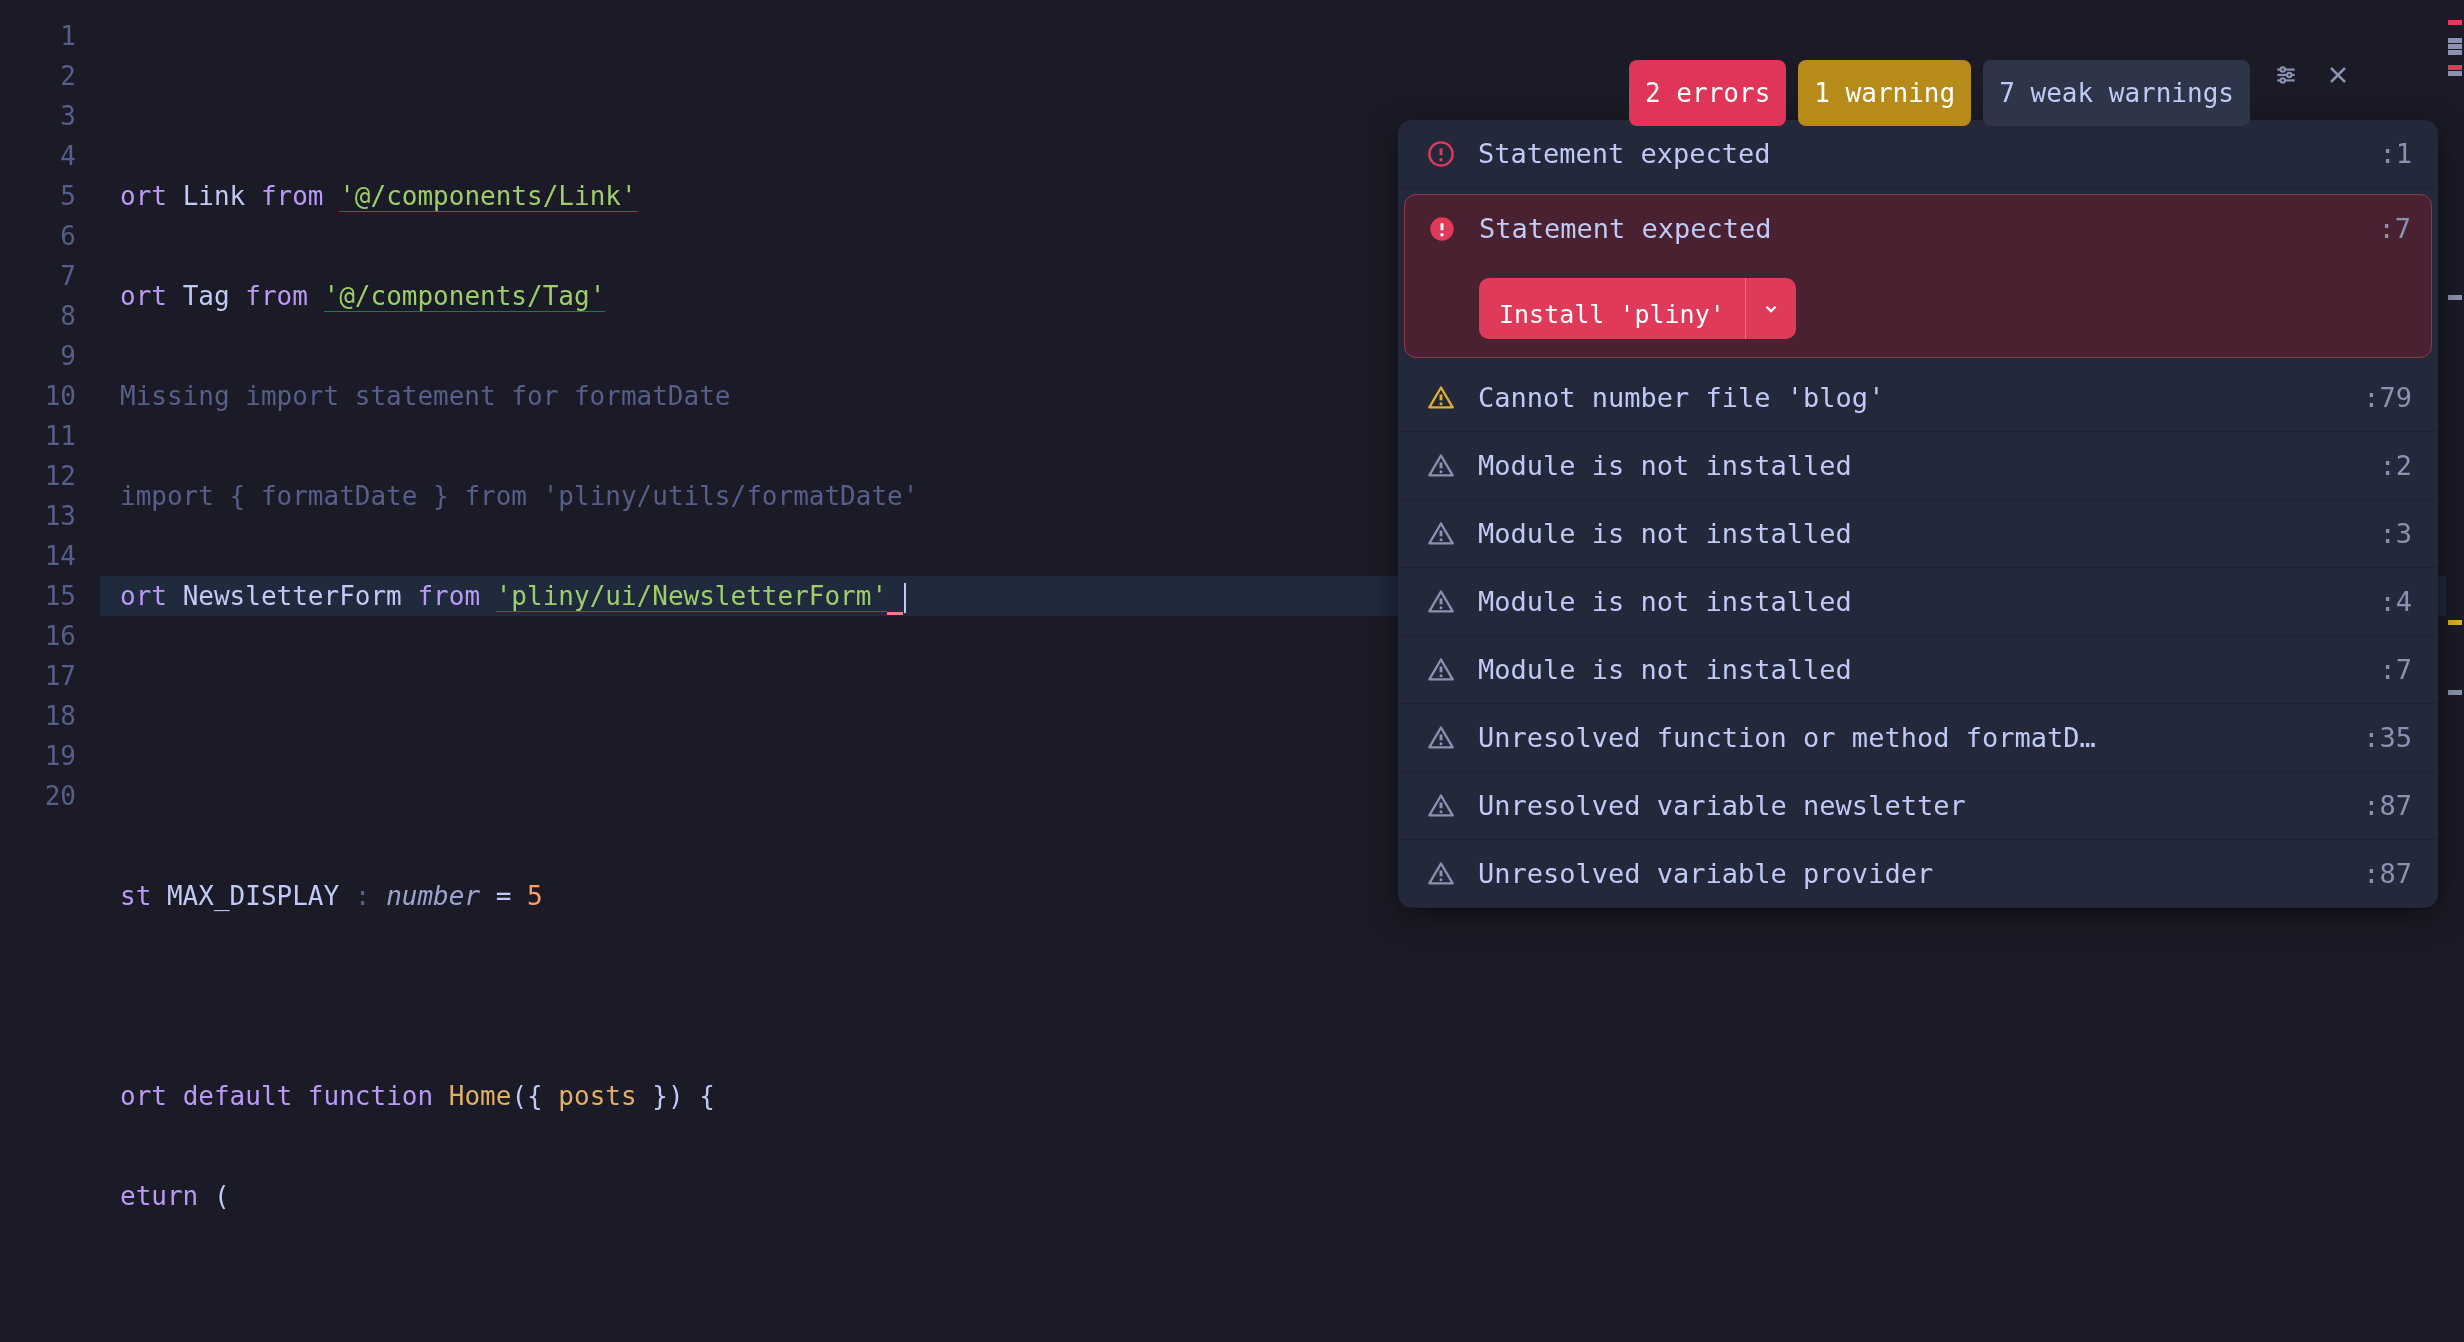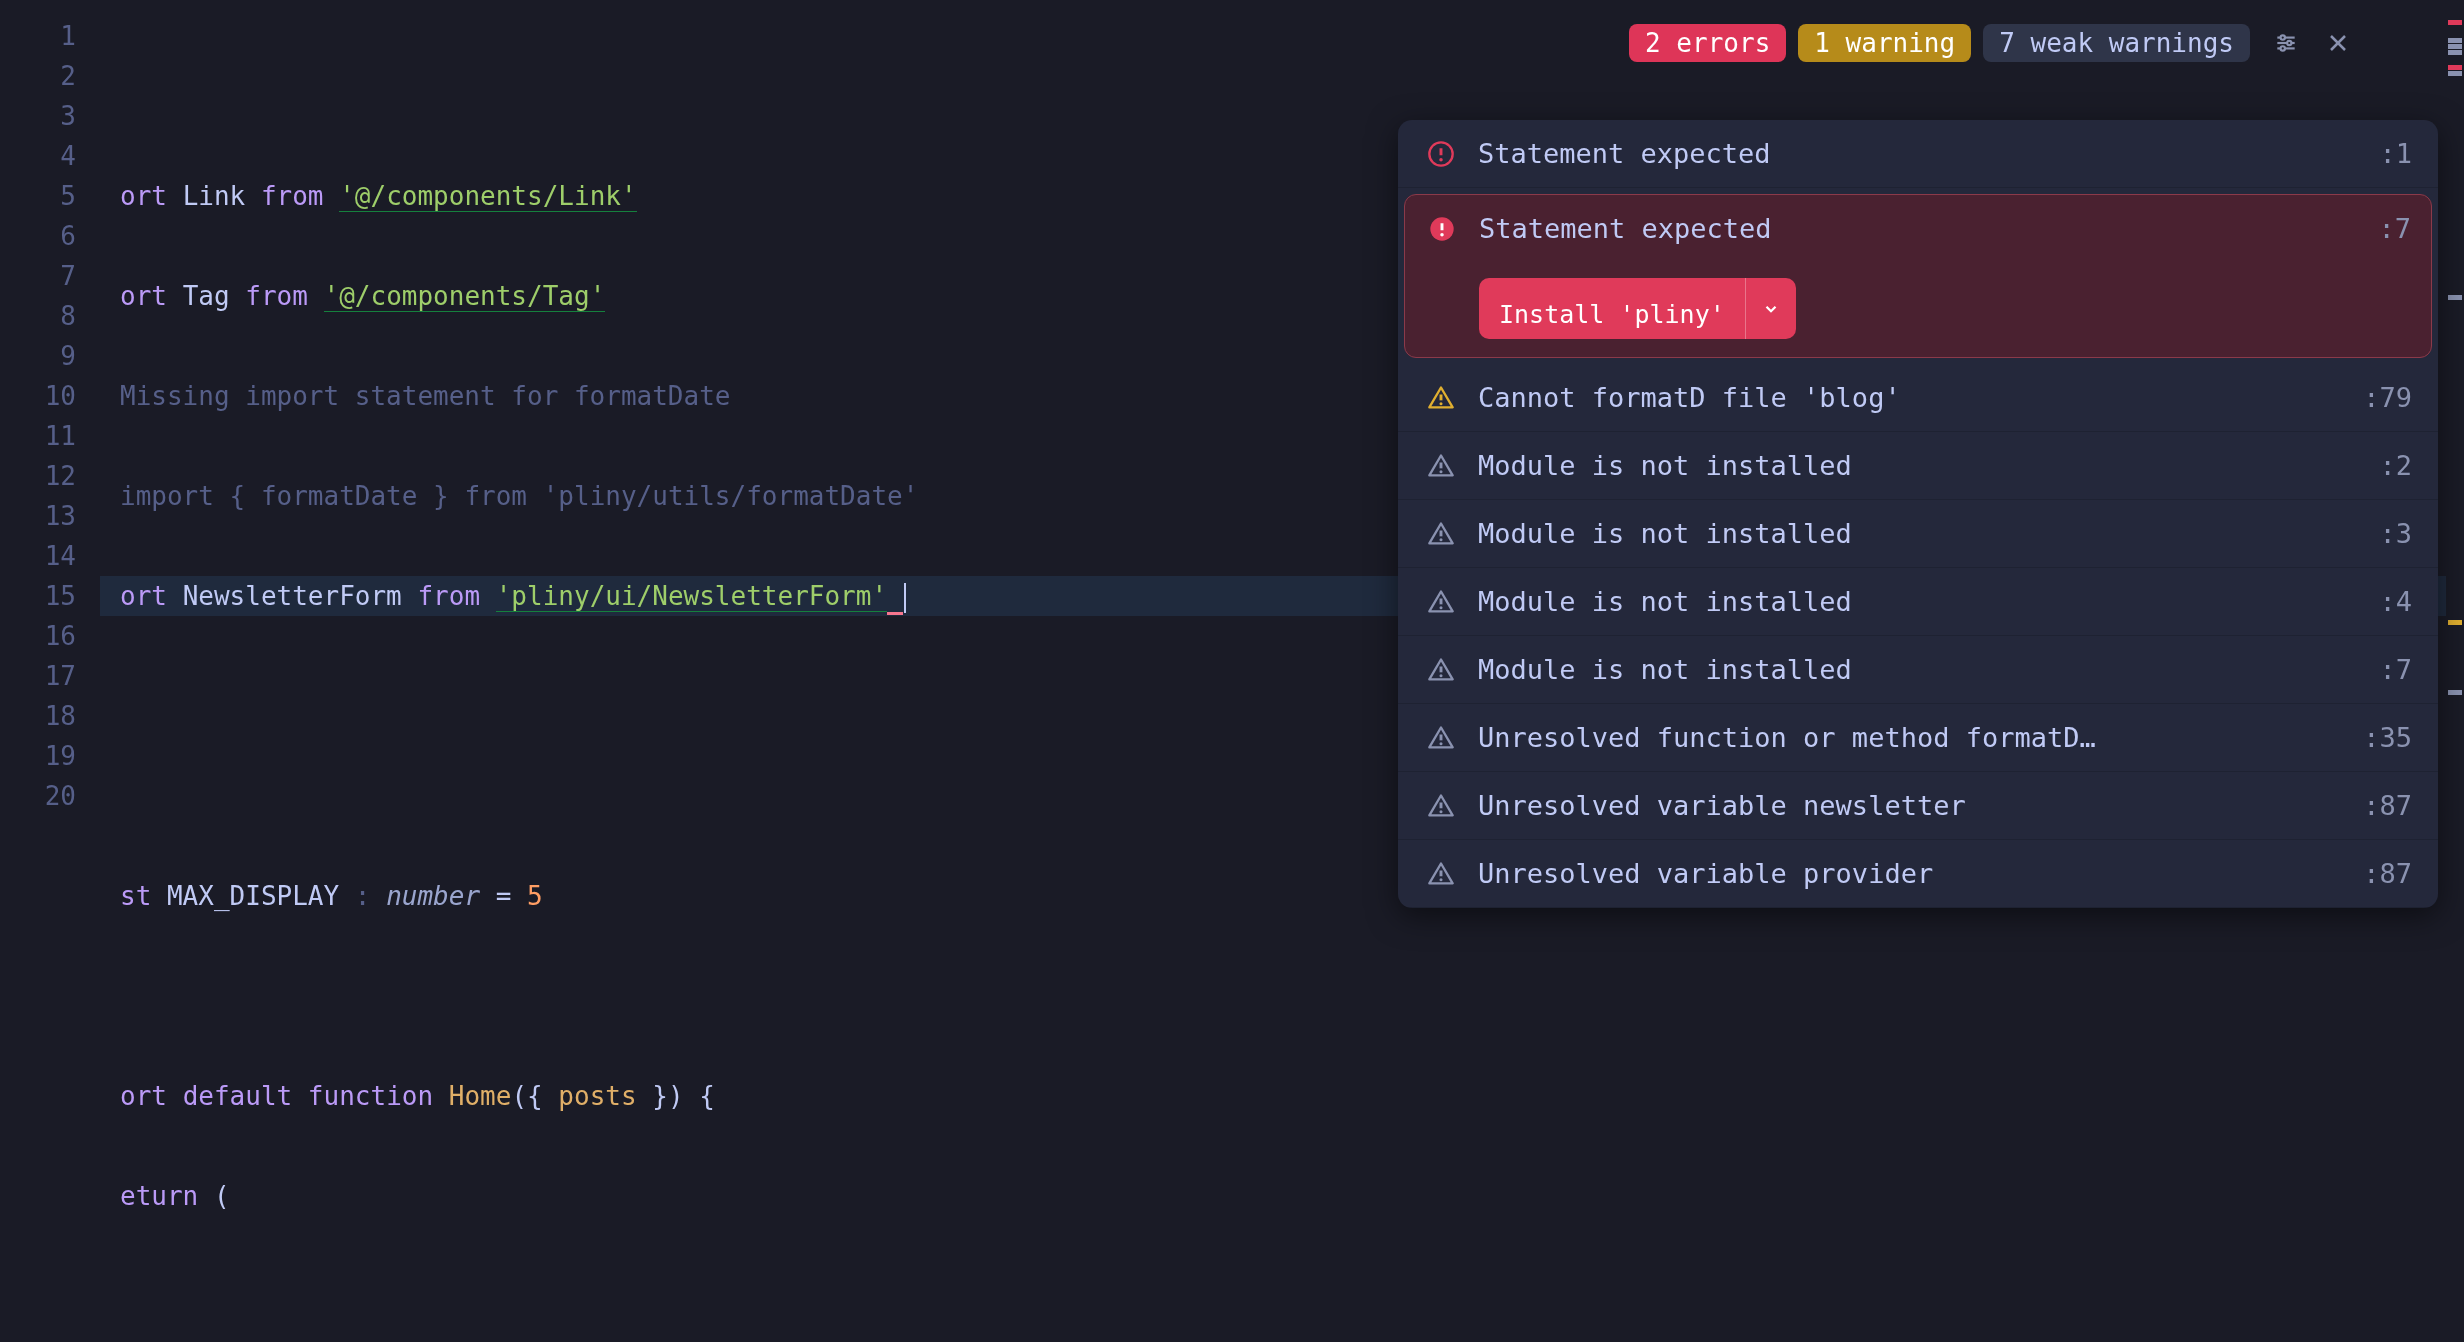--- a/index.html
+++ b/index.html
@@ -79,23 +79,24 @@
       position: absolute;
       top: 24px;
       right: 110px;
       display: flex;
       gap: 12px;
       align-items: center;
       font-size: 26px;
       z-index: 20;
     }
     .badge {
-      padding: 4px 16px;
+      padding: 18px 16px;
       border-radius: 8px;
       font-weight: 500;
+      margin-top: 36px;
     }
     .badge-error { background: #de3558; color: #fff; }
     .badge-warning { background: #b68b1a; color: #fff; }
     .badge-weak { background: #2f3549; color: #c0caf5; }
     .icon-settings, .icon-close {
       width: 32px;
       height: 32px;
       display: flex;
       align-items: center;
       justify-content: center;
@@ -307,21 +308,21 @@
   </div>
 
   <div class="problem-item">
     <span class="problem-icon">
       <svg width="28" height="28" viewBox="0 0 24 24">
           <path d="M12 3 L22 20 L2 20 Z" fill="none" stroke="#e0af30" stroke-width="2" stroke-linejoin="round"></path>
           <line x1="12" y1="9" x2="12" y2="14" stroke="#e0af30" stroke-width="2.5"></line>
           <circle cx="12" cy="17" r="1.3" fill="#e0af30"></circle>
         </svg>
     </span>
-    <span class="problem-text">Cannot formatD file 'blog'</span>
+    <span class="problem-text">Cannot number file 'blog'</span>
     <span class="problem-line">:79</span>
   </div>
 
   <div class="problem-item">
     <span class="problem-icon">
       <svg width="28" height="28" viewBox="0 0 24 24">
           <path d="M12 3 L22 20 L2 20 Z" fill="none" stroke="#8a92b0" stroke-width="2" stroke-linejoin="round"></path>
           <line x1="12" y1="9" x2="12" y2="14" stroke="#8a92b0" stroke-width="2.5"></line>
           <circle cx="12" cy="17" r="1.3" fill="#8a92b0"></circle>
         </svg>

